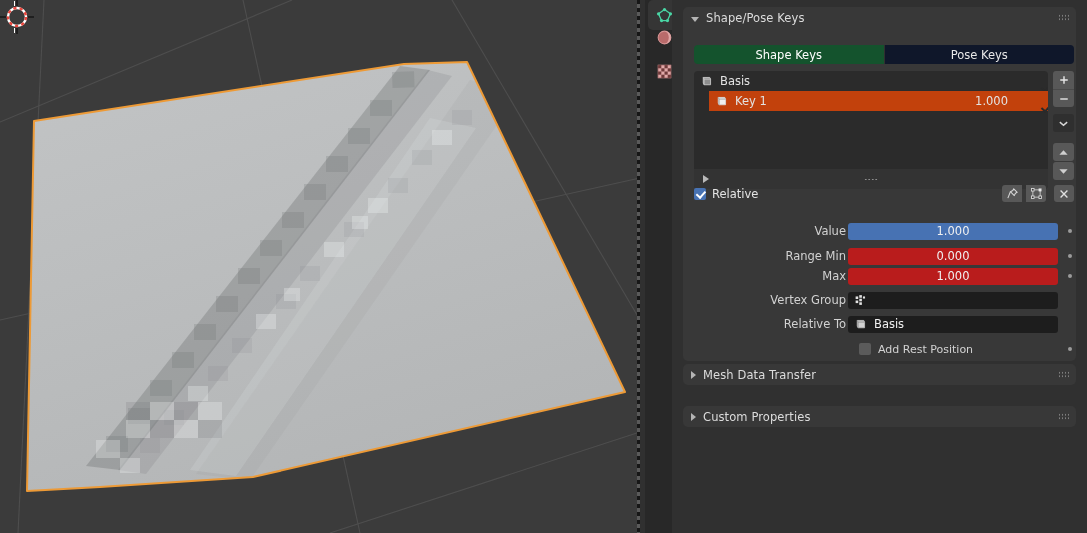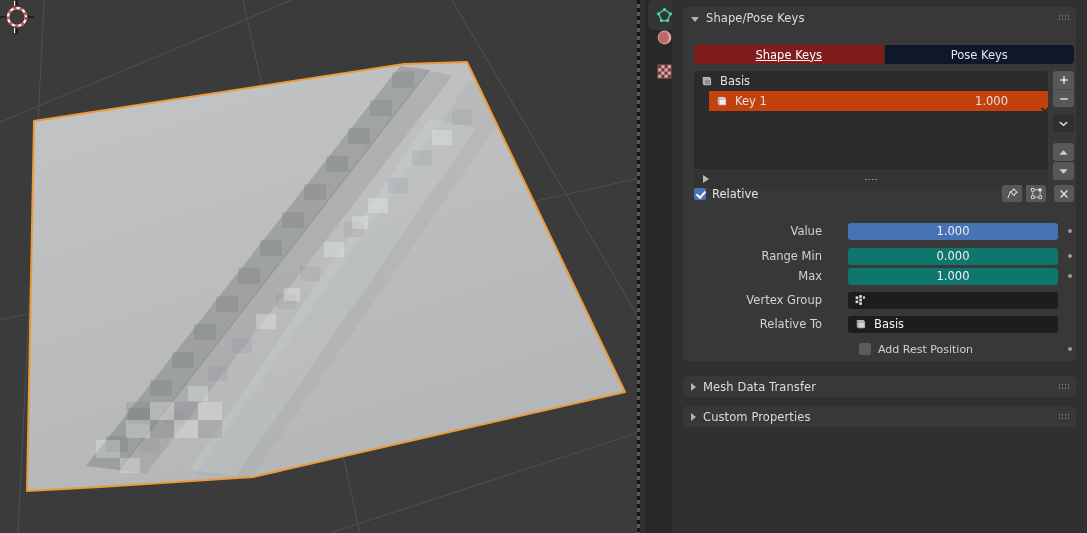--- a/index.html
+++ b/index.html
@@ -76,21 +76,21 @@
   
   .tabrow {
     position: absolute; left: 11px; top: 38px;
     width: 380px; height: 19px; display: flex;
     border-radius: 4px; overflow: hidden;
   }
   .tabrow .tab {
     flex: 1; display: flex; align-items: center; justify-content: center;
     font-size: 11.5px; color: #e8e8e8; background: #0f172a;
   }
-  .tabrow .tab.sel { background: #7f1d1d; color: #ffffff; text-decoration: underline; }
+  .tabrow .tab.sel { background: #14532d; color: #ffffff; }
   .tabrow .tab + .tab { border-left: 1px solid #303030; }
 
   
   .listbox {
     position: absolute; left: 11px; top: 64px;
     width: 354px; height: 118px;
     background: #2b2b2b; border-radius: 4px; overflow: hidden;
   }
   .lrow {
     height: 20px; display: flex; align-items: center;
@@ -169,30 +169,30 @@
   }
   .ibtn.joinl { border-radius: 3px 0 0 3px; }
   .ibtn.joinr { border-radius: 0 3px 3px 0; }
 
   
   .prow {
     position: absolute; left: 11px; width: 380px; height: 18px;
     display: flex; align-items: center;
   }
   .prow .plabel {
-    width: 154px; text-align: right; padding-right: 26px;
+    width: 154px; text-align: right; padding-right: 2px;
     font-size: 11.5px; color: #d2d2d2;
   }
   .field {
     width: 210px; height: 17px; border-radius: 3px;
     display: flex; align-items: center; justify-content: center;
     font-size: 11.5px; color: #f0f0f0; position: relative;
   }
   .field.slider-on { background: #4772b3; }
-  .field.gray { background: #0f766e; }
+  .field.gray { background: #b91c1c; }
   .field.dark {
     background: #1d1d1d; justify-content: flex-start; padding-left: 6px; gap: 7px;
   }
   .anim-dot {
     position: absolute; left: 374px; width: 4px; height: 4px;
     border-radius: 50%; background: #9b9b9b;
   }
   .arp {
     position: absolute; left: 165px; display: flex; align-items: center; gap: 7px;
   }
@@ -503,21 +503,21 @@
 
       <div class="prow" style="top:333px;">
         <span class="arp">
           <span class="chk-off"></span>
           <span class="alabel">Add Rest Position</span>
         </span>
         <span class="anim-dot"></span>
       </div>
     </div>
 
-    <div class="panel" style="top:376px; height:21px;">
+    <div class="panel" style="top:364px; height:21px;">
       <div class="panel-hdr">
         <span class="tri tri-right"></span>
         <span class="panel-title">Mesh Data Transfer</span>
         <span class="grip"></span>
       </div>
     </div>
 
     <div class="panel" style="top:406px; height:21px;text-align:center;">
       <div class="panel-hdr">
         <span class="tri tri-right"></span>

